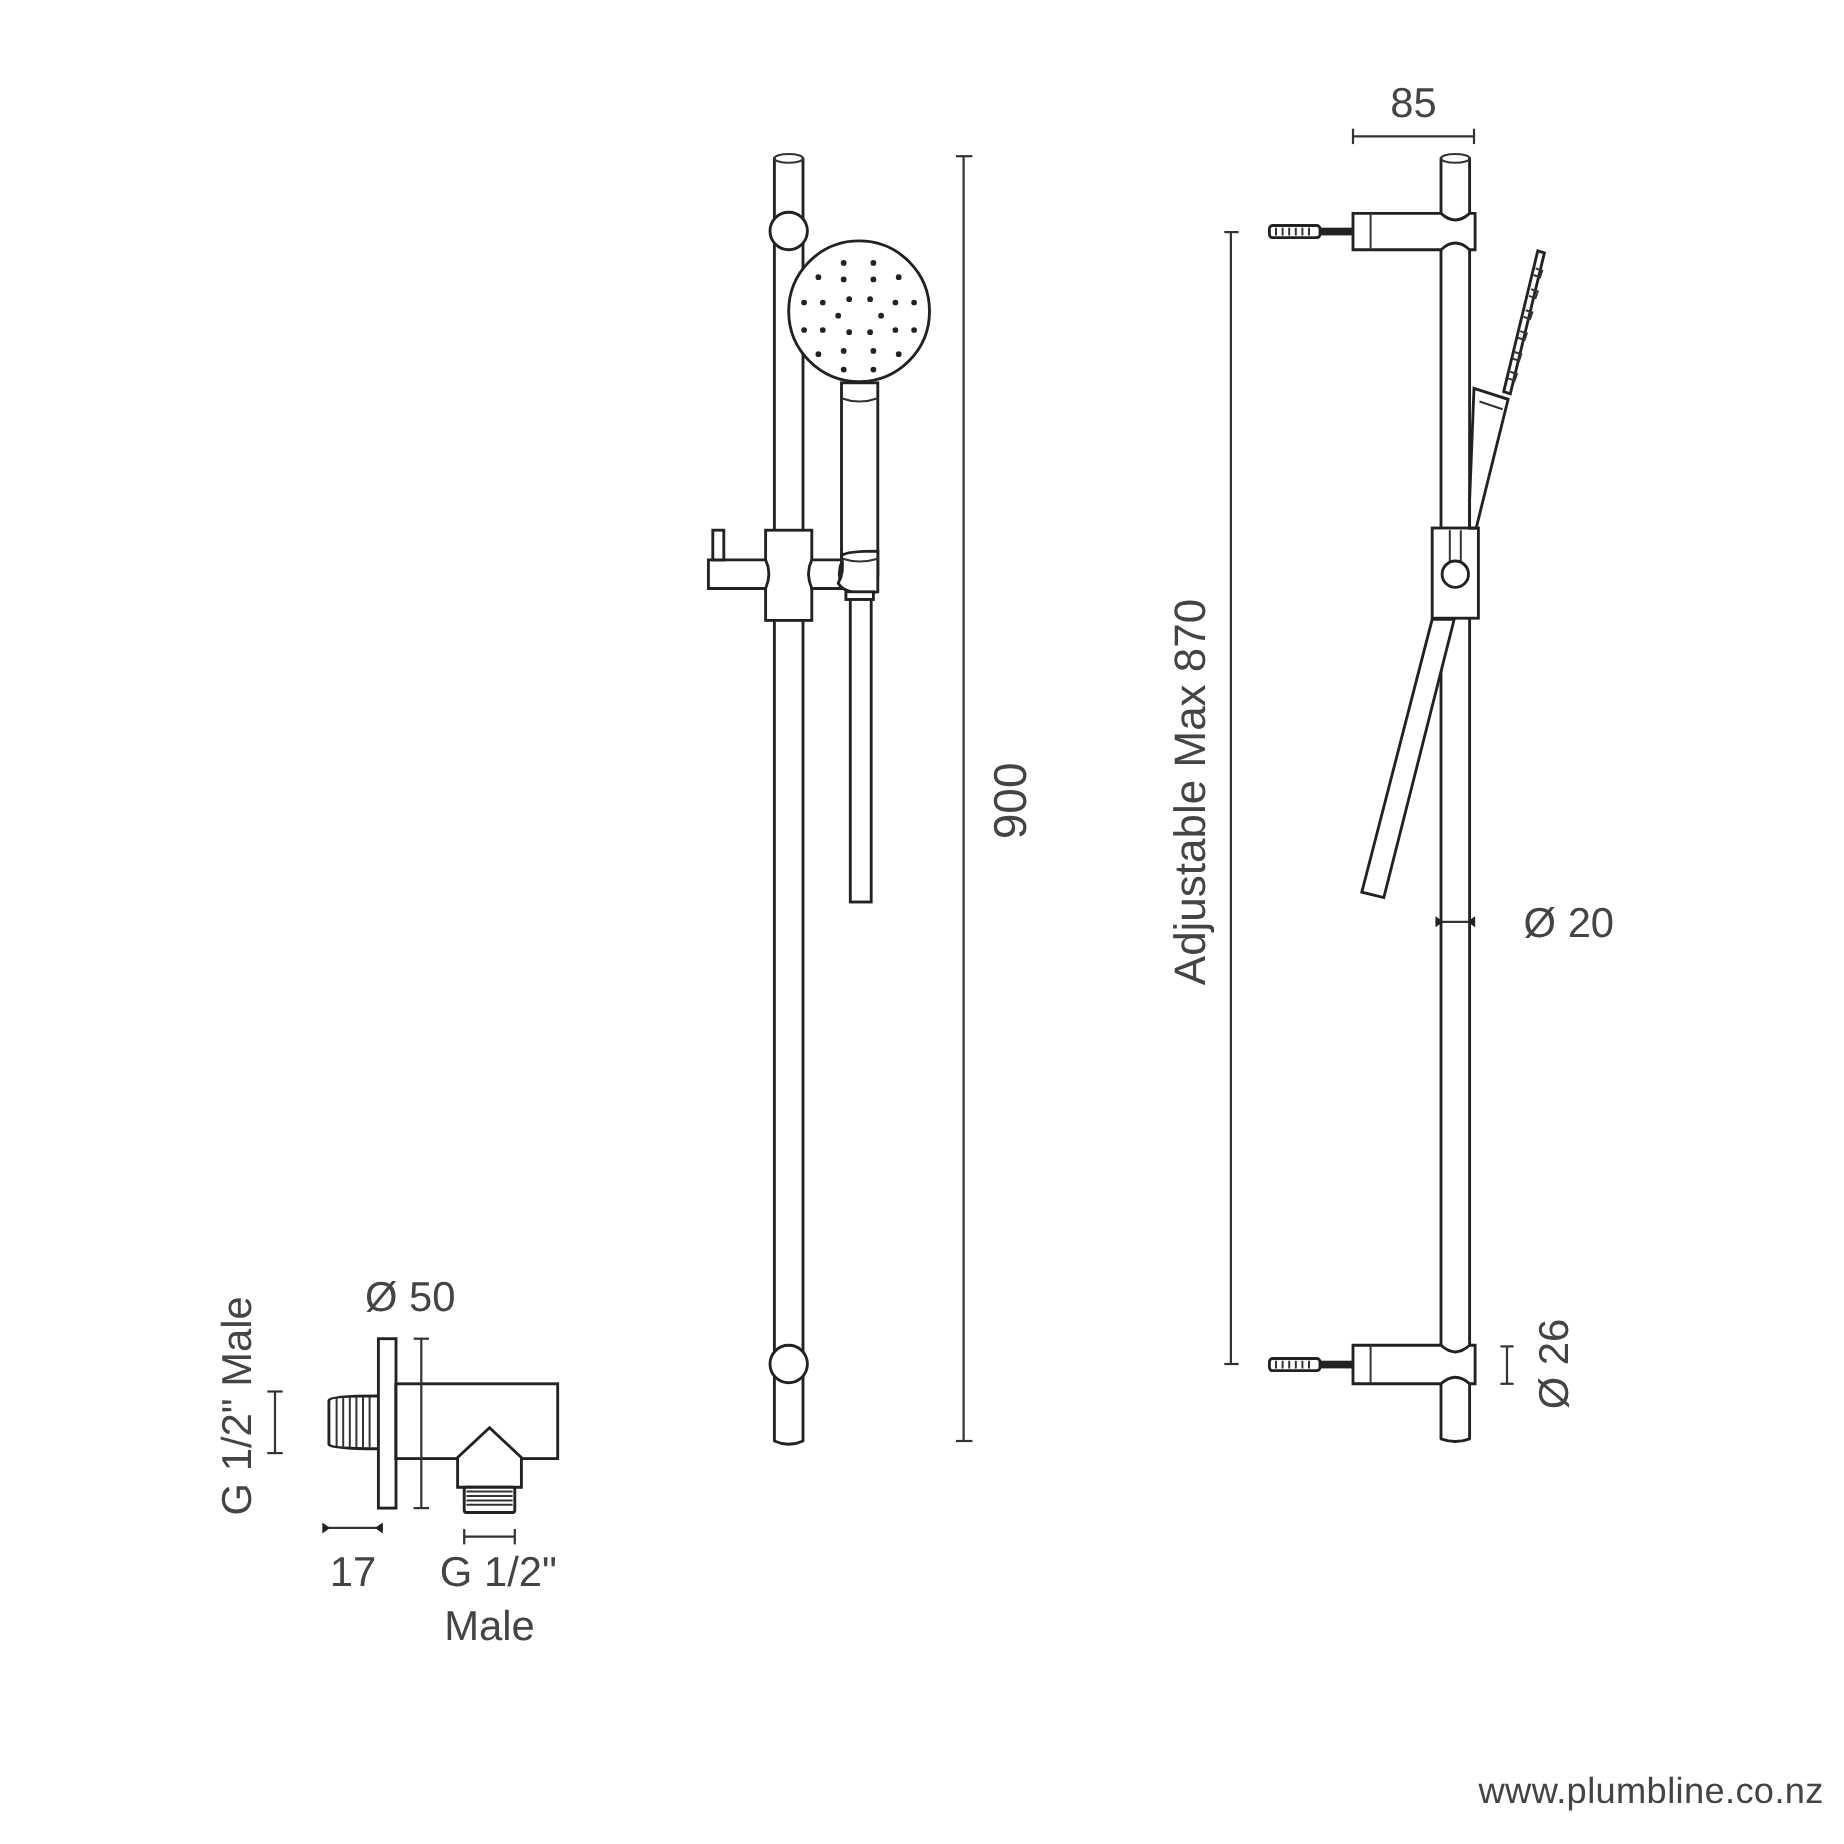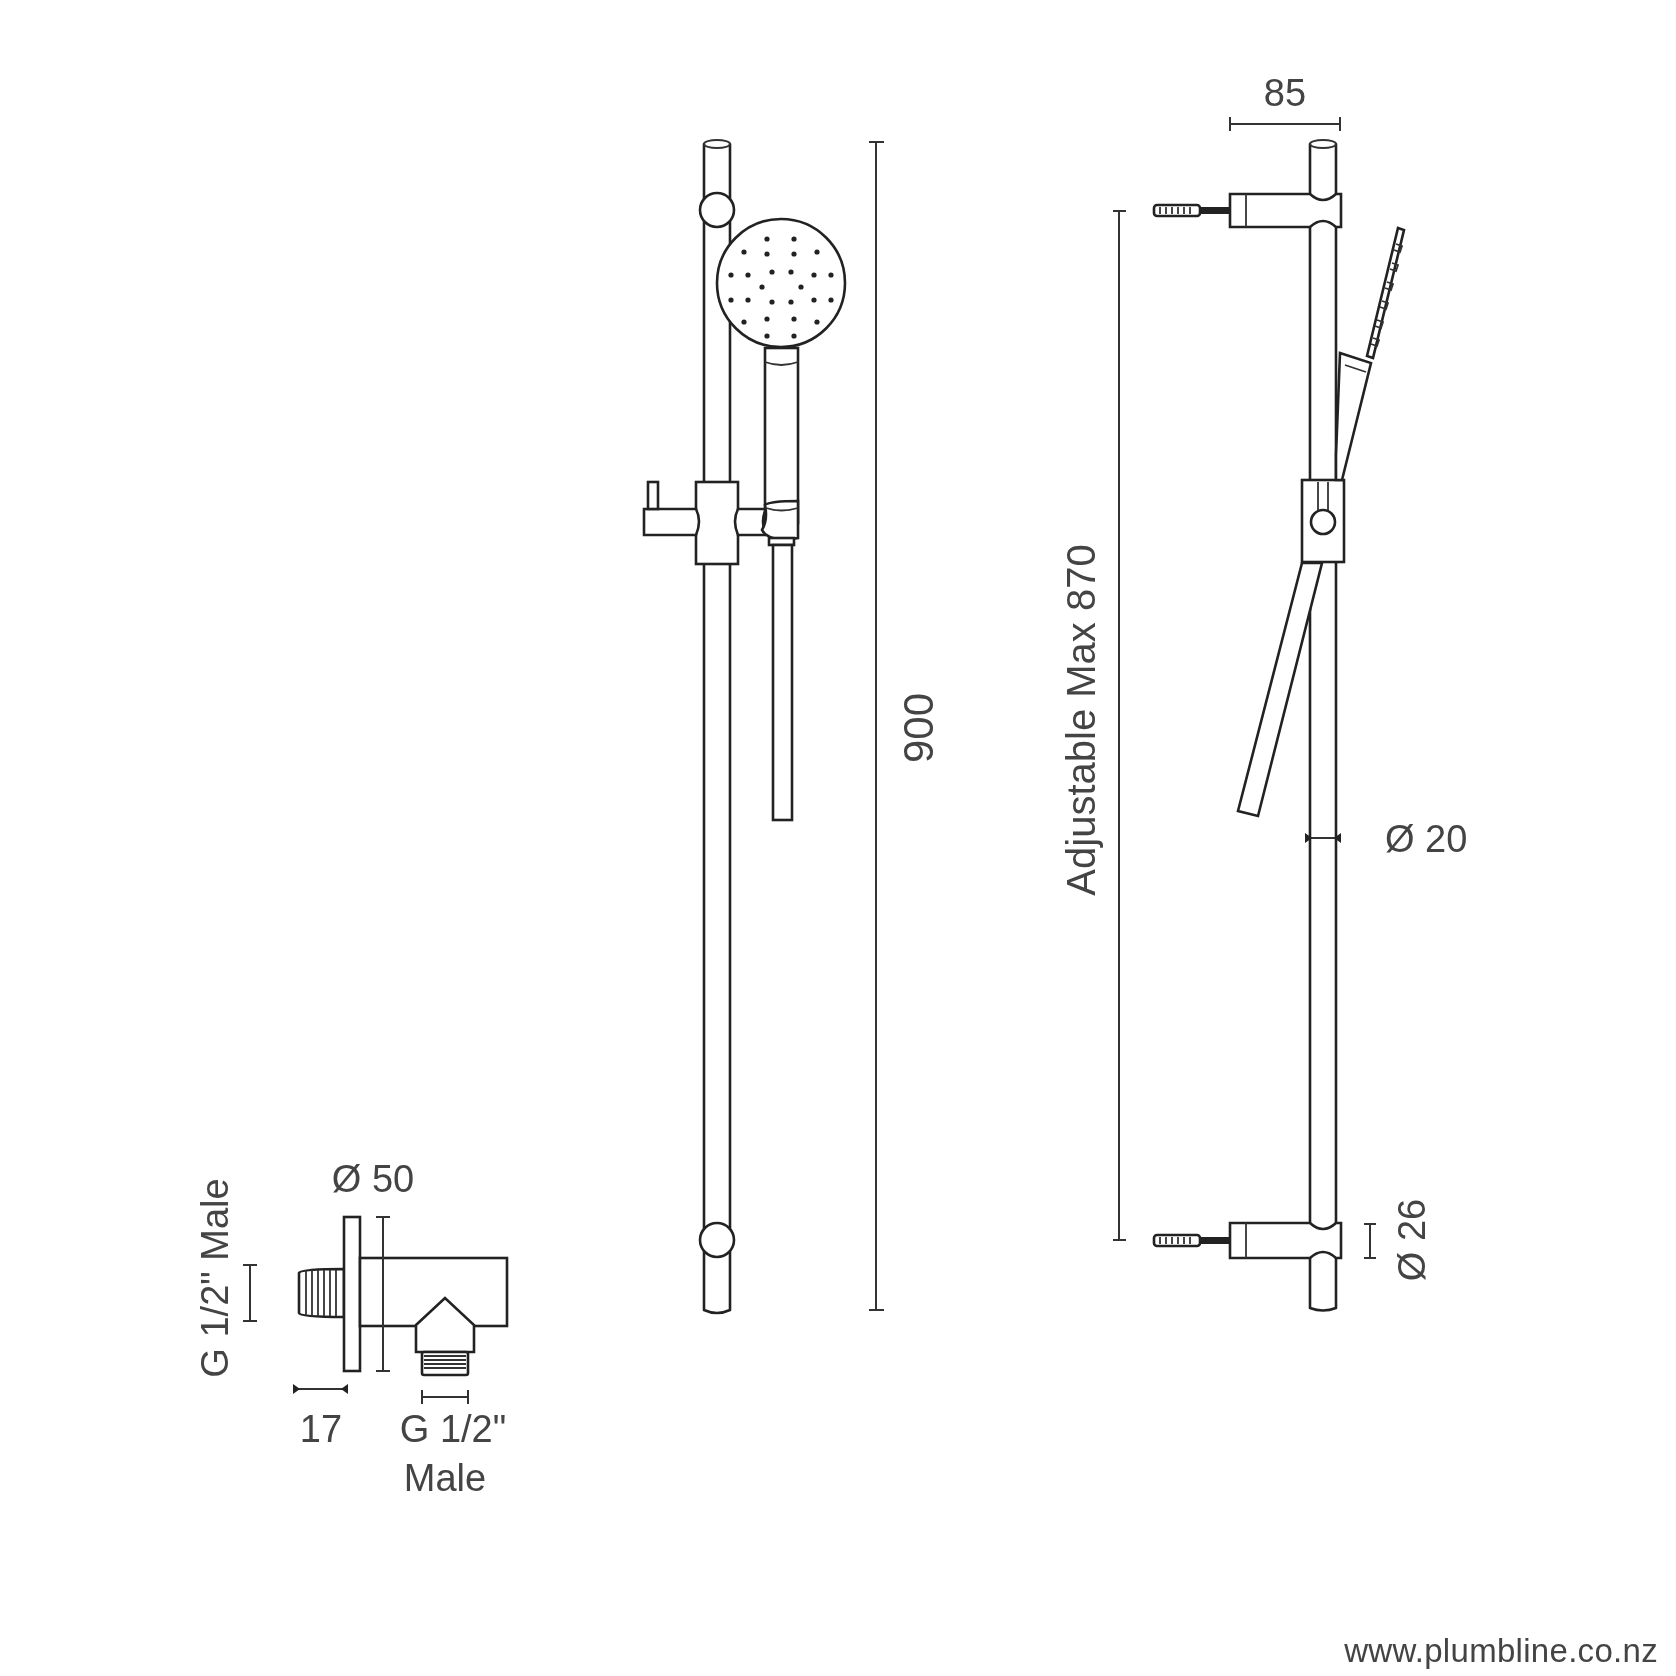--- a/index.html
+++ b/index.html
@@ -4,21 +4,21 @@
 <style>
   html, body { margin: 0; padding: 0; background: #ffffff; }
   body { width: 1676px; height: 1676px; position: relative; overflow: hidden; font-family: "Liberation Sans", sans-serif; color: #333333; }
   svg { position: absolute; left: 0; top: 0; }
   .ln { fill: none; stroke: #222222; stroke-width: 2.6; stroke-linejoin: round; stroke-linecap: round; }
   .thin { fill: none; stroke: #333333; stroke-width: 1.8; }
   .fillw { fill: #ffffff; stroke: #222222; stroke-width: 2.6; }
   .dim { fill: none; stroke: #333333; stroke-width: 2; }
   .dot { fill: #222222; }
   .lbl { font-family: "Liberation Sans", sans-serif; fill: #444444; font-weight: 300; }
-  .url { position: absolute; right: 18px; bottom: 6px; font-size: 33px; color: #444444; font-family: "Liberation Sans", sans-serif; letter-spacing: 0.3px; }
+  .url { position: absolute; right: 18px; bottom: 29px; font-size: 33px; color: #444444; font-family: "Liberation Sans", sans-serif; letter-spacing: 0.3px; }
 </style>
 </head>
 <body>
 
 <svg width="1676" height="1676" viewBox="0 0 1676 1676">
 
   <g>
 
     <g>
       <path class="ln" d="M704 144 L704 1310 Q717 1316 730 1310 L730 144"></path>

